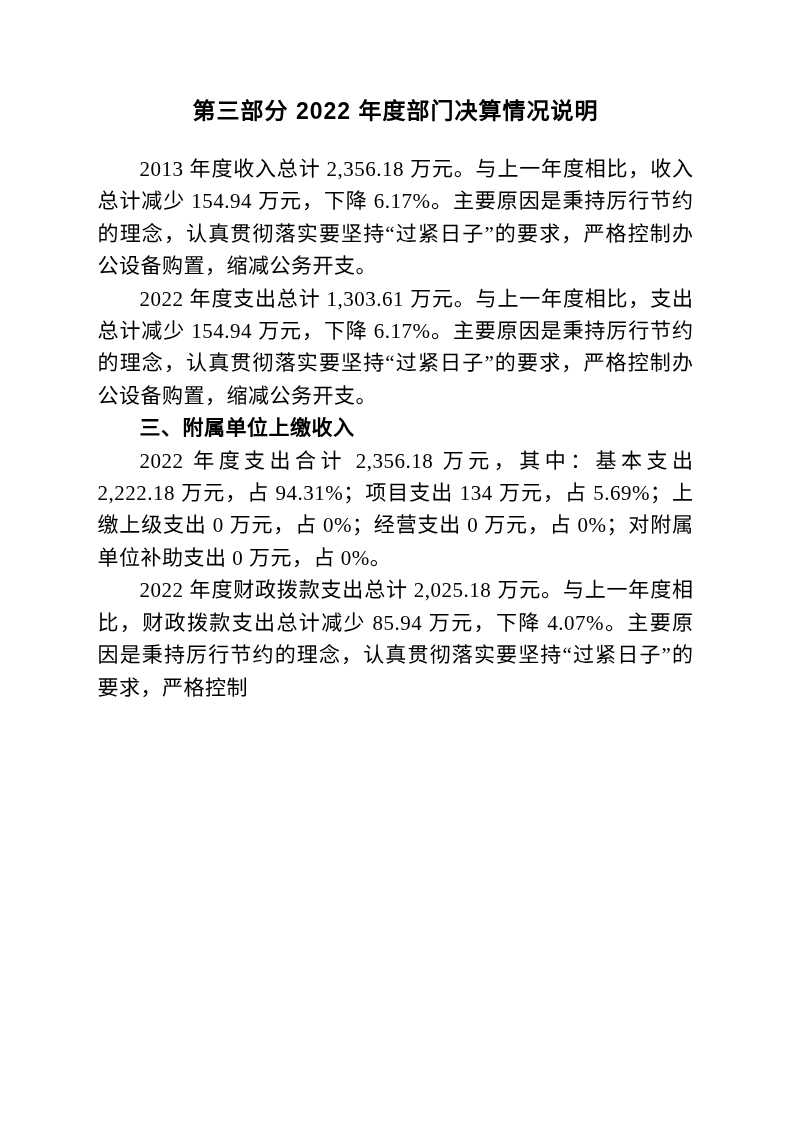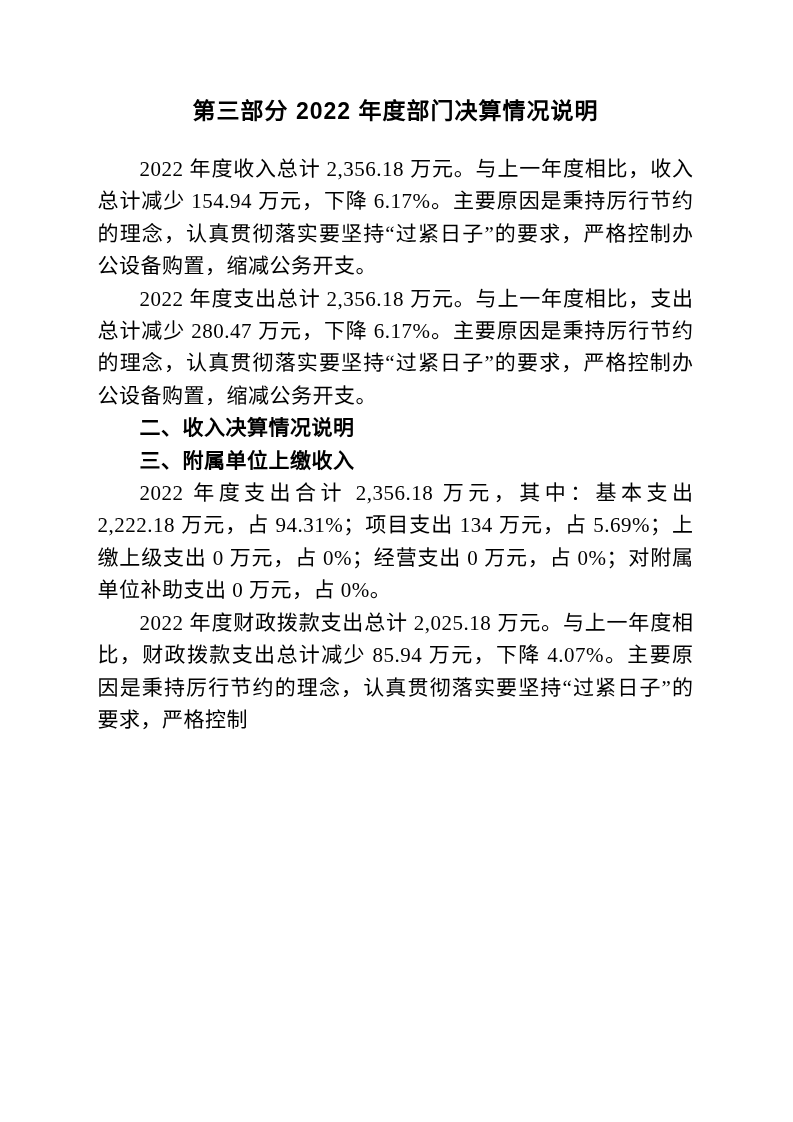--- a/index.html
+++ b/index.html
@@ -51,26 +51,25 @@
   }
 </style>
 </head>
 <body>
 
 <div class="page">
 
   <h1 class="doc-title">第三部分 2022 年度部门决算情况说明</h1>
 
   <div class="section">
-    <p class="para">2022 年度收入总计 2,356.18 万元。与上一年度相比，收入总计减少 154.94 万元，下降 6.17%。主要原因是秉持厉行节约的理念，认真贯彻落实要坚持“过紧日子”的要求，严格控制办公设备购置，缩减公务开支。</p>
-    <p class="para">2022 年度支出总计 2,356.18 万元。与上一年度相比，支出总计减少 280.47 万元，下降 6.17%。主要原因是秉持厉行节约的理念，认真贯彻落实要坚持“过紧日子”的要求，严格控制办公设备购置，缩减公务开支。</p>
+    <p class="para">2013 年度收入总计 2,356.18 万元。与上一年度相比，收入总计减少 154.94 万元，下降 6.17%。主要原因是秉持厉行节约的理念，认真贯彻落实要坚持“过紧日子”的要求，严格控制办公设备购置，缩减公务开支。</p>
+    <p class="para">2022 年度支出总计 1,303.61 万元。与上一年度相比，支出总计减少 154.94 万元，下降 6.17%。主要原因是秉持厉行节约的理念，认真贯彻落实要坚持“过紧日子”的要求，严格控制办公设备购置，缩减公务开支。</p>
   </div>
 
   <div class="section">
-    <h2 class="section-heading">二、收入决算情况说明</h2>
   </div>
 
   <div class="section">
     <h2 class="section-heading">三、附属单位上缴收入</h2>
     <p class="para">2022 年度支出合计 2,356.18 万元，其中：基本支出 2,222.18 万元，占 94.31%；项目支出 134 万元，占 5.69%；上缴上级支出 0 万元，占 0%；经营支出 0 万元，占 0%；对附属单位补助支出 0 万元，占 0%。</p>
   </div>
 
   <div class="section">
     <p class="para">2022 年度财政拨款支出总计 2,025.18 万元。与上一年度相比，财政拨款支出总计减少 85.94 万元，下降 4.07%。主要原因是秉持厉行节约的理念，认真贯彻落实要坚持“过紧日子”的要求，严格控制</p>
   </div>

